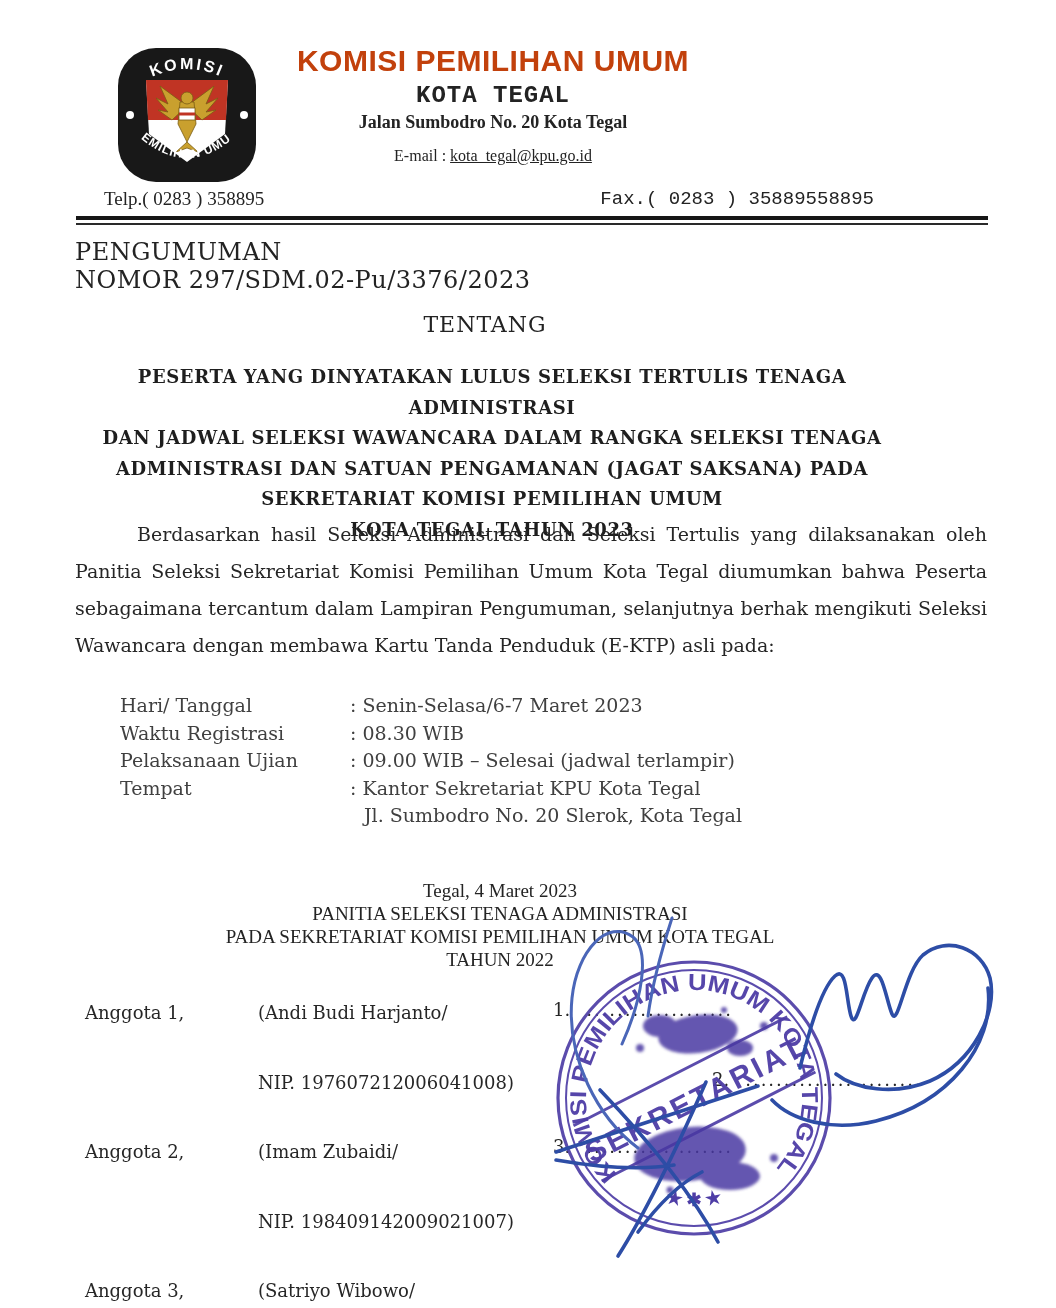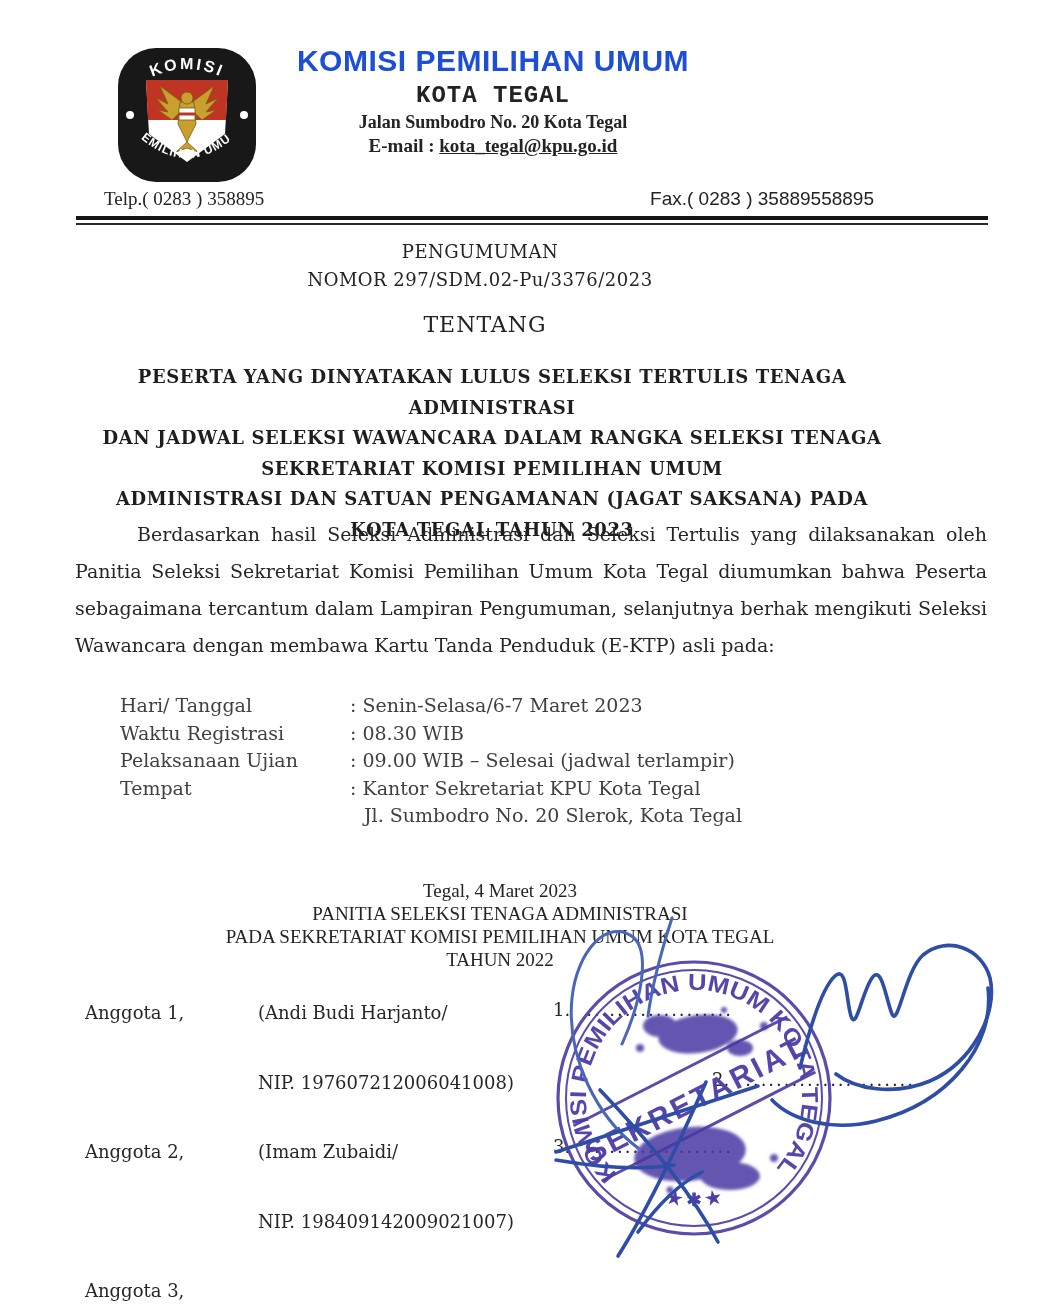--- a/index.html
+++ b/index.html
@@ -4,30 +4,30 @@
 <style>
   html,body{margin:0;padding:0;background:#e8e8e8;}
   .page{
     position:relative;width:1056px;height:1308px;background:#fff;
     margin:0 auto;overflow:hidden;
     font-family:"DejaVu Serif", serif;color:#232323;
   }
   .abs{position:absolute;}
   
   .lh-center{left:258px;top:44px;width:470px;text-align:center;}
-  .org-name{font-family:"Liberation Sans", sans-serif;font-weight:bold;font-size:30px;letter-spacing:.5px;color:#1d4ed8;text-align:center;}
+  .org-name{font-family:"Liberation Sans", sans-serif;font-weight:bold;font-size:30px;letter-spacing:.5px;color:#c2410c;text-align:center;}
   .org-unit{font-family:Liberation Mono, monospace;font-weight:bold;font-size:24px;margin-top:4px;letter-spacing:1px;}
   .addr{font-family:"Liberation Serif", serif;font-weight:bold;font-size:18px;margin-top:3px;}
-  .email{font-family:"Liberation Serif", serif;font-weight:bold;font-size:19px;margin-top:2px;}
+  .email{font-family:"Liberation Serif", serif;font-weight:normal;font-size:16px;margin-top:14px;}
   .email a{color:#232323;text-decoration:underline;}
   .phone{left:104px;top:188px;font-family:"Liberation Serif", serif;font-size:19px;}
-  .fax{top:188px;right:182px;font-family:Liberation Sans, sans-serif;font-size:19px;}
+  .fax{top:188px;right:182px;font-family:Liberation Mono, monospace;font-size:19px;}
   .rule{left:76px;top:216px;width:912px;height:3px;border-top:4px solid #161616;border-bottom:2px solid #2a2a2a;}
   
-  .doc-head{left:75px;top:238px;width:810px;text-align:center;font-size:18px;line-height:28px;letter-spacing:.5px;}
+  .doc-head{left:75px;top:238px;width:810px;font-size:24px;line-height:28px;letter-spacing:.5px;}
   .about{left:75px;top:312px;width:820px;text-align:center;font-size:22px;letter-spacing:1px;}
   .title-block{left:72px;top:362px;width:840px;text-align:center;font-weight:bold;font-size:18px;line-height:30.5px;letter-spacing:.6px;color:#1e1e1e;}
   
   .para{left:75px;top:516px;width:912px;font-size:19px;line-height:37px;text-align:justify;text-indent:62px;color:#262626;}
   .sched{left:120px;top:692px;display:grid;grid-template-columns:230px auto;font-size:19px;line-height:27.5px;color:#404040;}
   .sched .ind{padding-left:14px;}
   
   .closing{left:75px;top:862px;width:850px;text-align:center;font-family:"Liberation Serif", serif;font-size:19px;line-height:23px;color:#242424;margin-top:17px;}
   .members{left:85px;top:996px;display:grid;grid-template-columns:137px auto;font-size:18px;line-height:33.5px;color:#262626;gap:36px;}
   .signslot{font-size:18px;color:#262626;z-index:2;}
@@ -87,22 +87,22 @@
 
   <div class="abs doc-head">
     <div>PENGUMUMAN</div>
     <div>NOMOR 297/SDM.02-Pu/3376/2023</div>
   </div>
   <div class="abs about">TENTANG</div>
 
   <div class="abs title-block">
     <div>PESERTA YANG DINYATAKAN LULUS SELEKSI TERTULIS TENAGA ADMINISTRASI</div>
     <div>DAN JADWAL SELEKSI WAWANCARA DALAM RANGKA SELEKSI TENAGA</div>
+    <div>ADMINISTRASI DAN SATUAN PENGAMANAN (JAGAT SAKSANA) PADA</div>
     <div>SEKRETARIAT KOMISI PEMILIHAN UMUM</div>
-    <div>ADMINISTRASI DAN SATUAN PENGAMANAN (JAGAT SAKSANA) PADA</div>
     <div>KOTA TEGAL TAHUN 2023</div>
   </div>
 
   <div class="abs para">Berdasarkan hasil Seleksi Administrasi dan Seleksi Tertulis yang dilaksanakan oleh Panitia Seleksi Sekretariat Komisi Pemilihan Umum Kota Tegal diumumkan bahwa Peserta sebagaimana tercantum dalam Lampiran Pengumuman, selanjutnya berhak mengikuti Seleksi Wawancara dengan membawa Kartu Tanda Penduduk (E-KTP) asli pada:</div>
 
   <div class="abs sched">
     <div>Hari/ Tanggal</div>
     <div>: Senin-Selasa/6-7 Maret 2023</div>
     <div>Waktu Registrasi</div>
     <div>: 08.30 WIB</div>
@@ -124,20 +124,21 @@
   <div class="abs members">
     <div>Anggota 1,</div>
     <div>(Andi Budi Harjanto/</div>
     <div></div>
     <div>NIP. 197607212006041008)</div>
     <div>Anggota 2,</div>
     <div>(Imam Zubaidi/</div>
     <div></div>
     <div>NIP. 198409142009021007)</div>
     <div>Anggota 3,</div>
+    <div>(Satriyo Wibowo/</div>
     <div></div>
     <div>NIP.197901262009121001)</div>
   </div>
 
   <div class="abs signslot" id="slot1"><span>1.</span><span class="dots">...................</span></div>
   <div class="abs signslot" id="slot2"><span>2.</span><span class="dots">.......................</span></div>
   <div class="abs signslot" id="slot3"><span>3.</span><span class="dots">...................</span></div>
 
   <div class="abs stamp-wrap">
     <svg width="292" height="292" viewBox="0 0 292 292">

